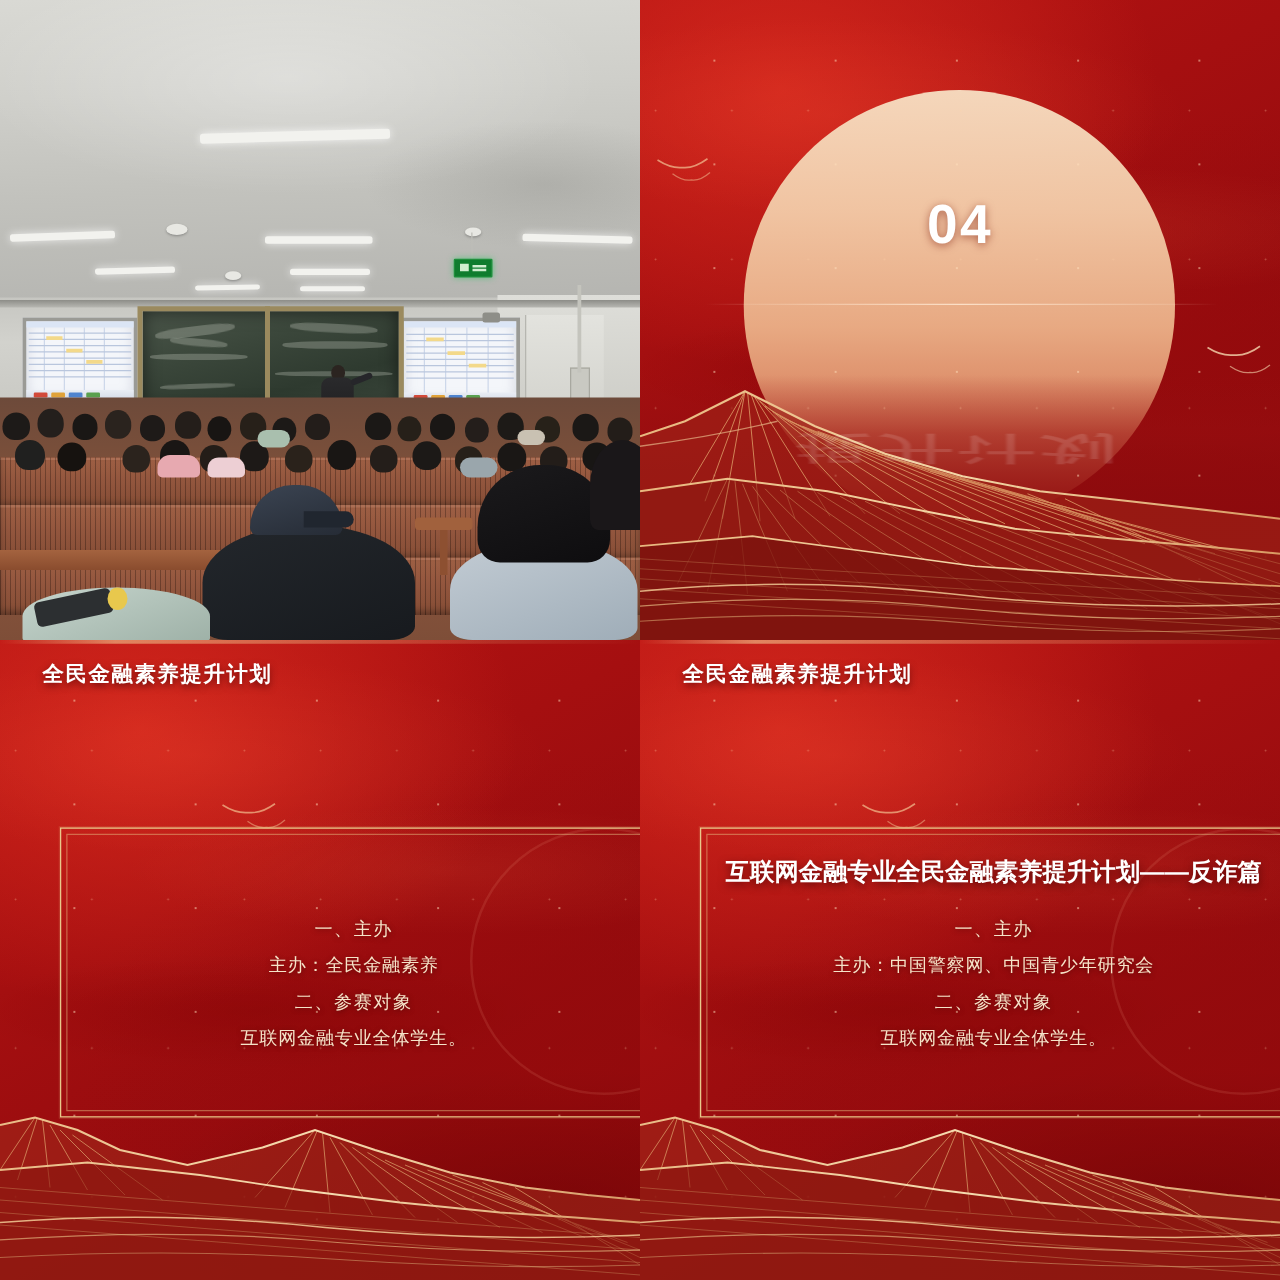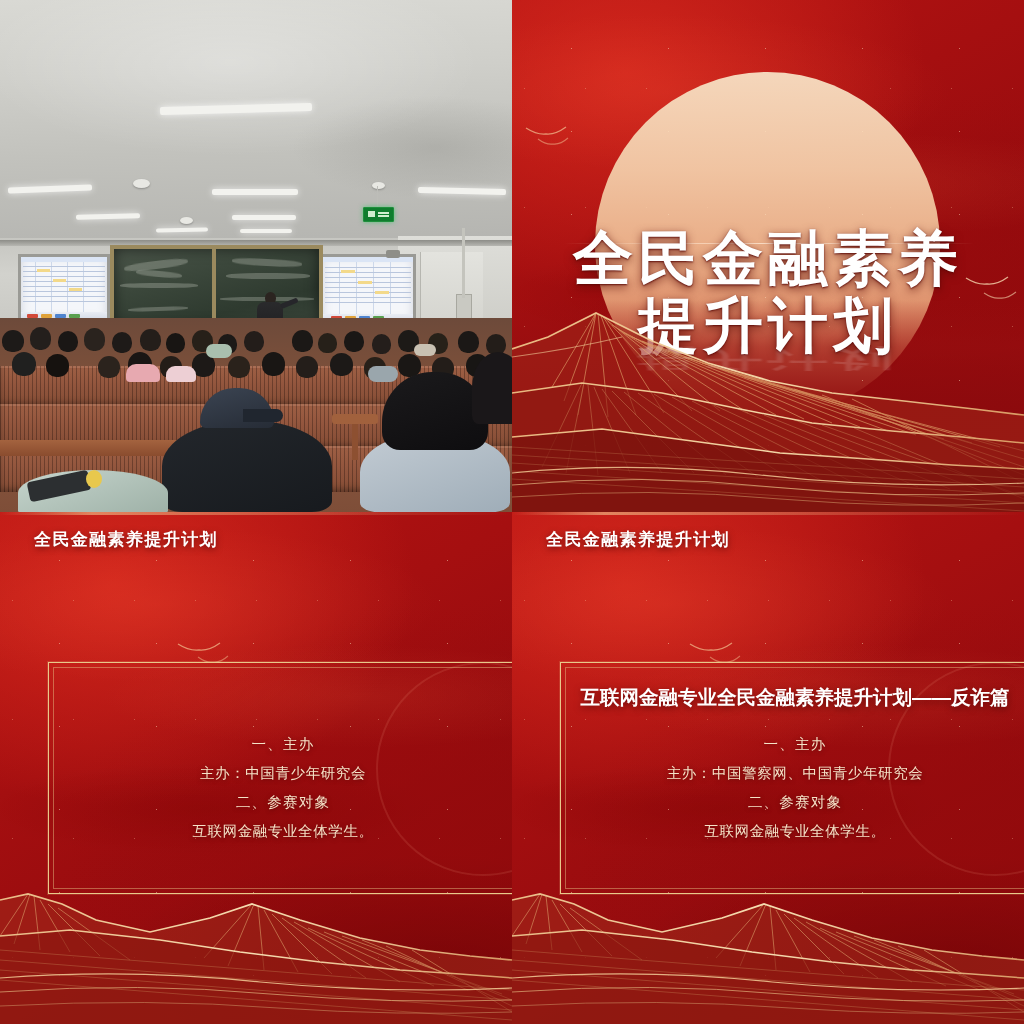--- a/index.html
+++ b/index.html
@@ -312,25 +312,22 @@
     <svg class="bird" style="left:24px;top:134px;" width="34" height="16" viewBox="0 0 34 16">
       <path d="M2 5 Q10 11 17 10 Q24 11 32 4" fill="none" stroke="#f0b98e" stroke-width="1.1" opacity=".55"></path>
     </svg>
     <svg class="bird" style="left:452px;top:272px;" width="46" height="20" viewBox="0 0 46 20">
       <path d="M2 6 Q13 13 23 12 Q33 13 44 5" fill="none" stroke="#f6d8b0" stroke-width="1.3" opacity=".8"></path>
     </svg>
     <svg class="bird" style="left:470px;top:288px;" width="36" height="16" viewBox="0 0 36 16">
       <path d="M2 5 Q11 11 18 10 Q25 11 34 4" fill="none" stroke="#f6d8b0" stroke-width="1.1" opacity=".6"></path>
     </svg>
 
-
-    <div class="chaptitle">
-      <span class="l1">全民金融素养</span>
-      <span class="l2">提升计划</span>
-    </div>
+    <div class="chapnum">04</div>
+
 
     <svg class="mtn" viewBox="0 0 512 215" preserveAspectRatio="none">
       <defs>
         <linearGradient id="gold1" x1="0" y1="0" x2="1" y2="0">
           <stop offset="0" stop-color="#e8b77e"></stop>
             <stop offset="0.5" stop-color="#f3d6a6"></stop>
             <stop offset="1" stop-color="#d99a63"></stop>
         </linearGradient>
         <clipPath id="cpA">
             <path d="M0 52 L36 40 L84 16 L140 44 L196 66 L258 84 L320 96 L392 104 L462 112 L512 118 L512 215 L0 215 Z"></path>
@@ -427,21 +424,21 @@
       <path d="M2 5 Q10 11 17 10 Q24 11 32 4" fill="none" stroke="#f3c292" stroke-width="1.1" opacity=".5"></path>
     </svg>
     <div class="arc"></div>
 
     <div class="frame">
       <div class="frame-in"></div>
     </div>
 
     <div class="card-body">
       <div class="ln">一、主办</div>
-      <div class="ln sub">主办：中国青少年研究会</div>
+      <div class="ln sub">主办：全民金融素养</div>
       <div class="ln">二、参赛对象</div>
       <div class="ln sub">互联网金融专业全体学生。</div>
     </div>
 
     <svg class="mtn mtn-lower" viewBox="0 0 512 150" preserveAspectRatio="none">
       <defs>
         <linearGradient id="gold2" x1="0" y1="0" x2="1" y2="0">
           <stop offset="0" stop-color="#e9bb86"></stop>
             <stop offset="0.5" stop-color="#f6dcb0"></stop>
             <stop offset="1" stop-color="#d79a65"></stop>

